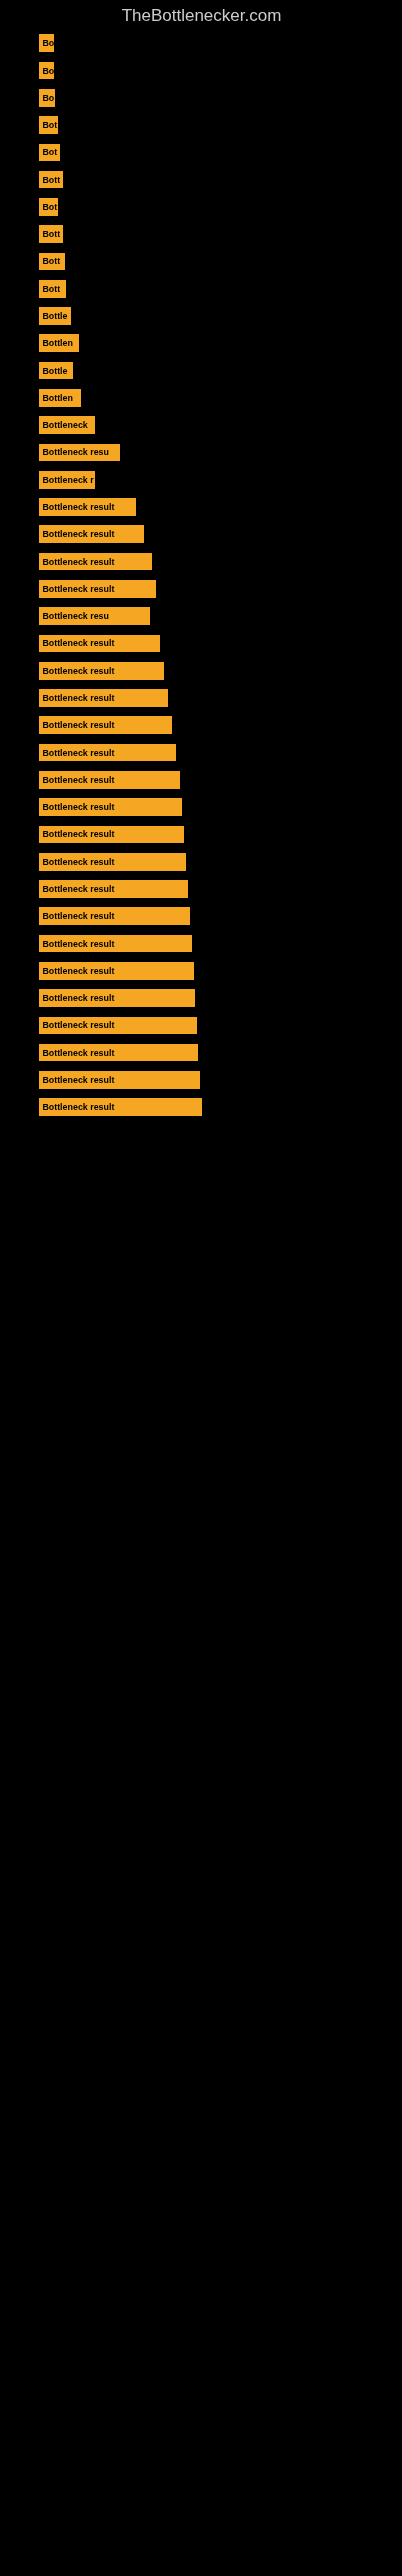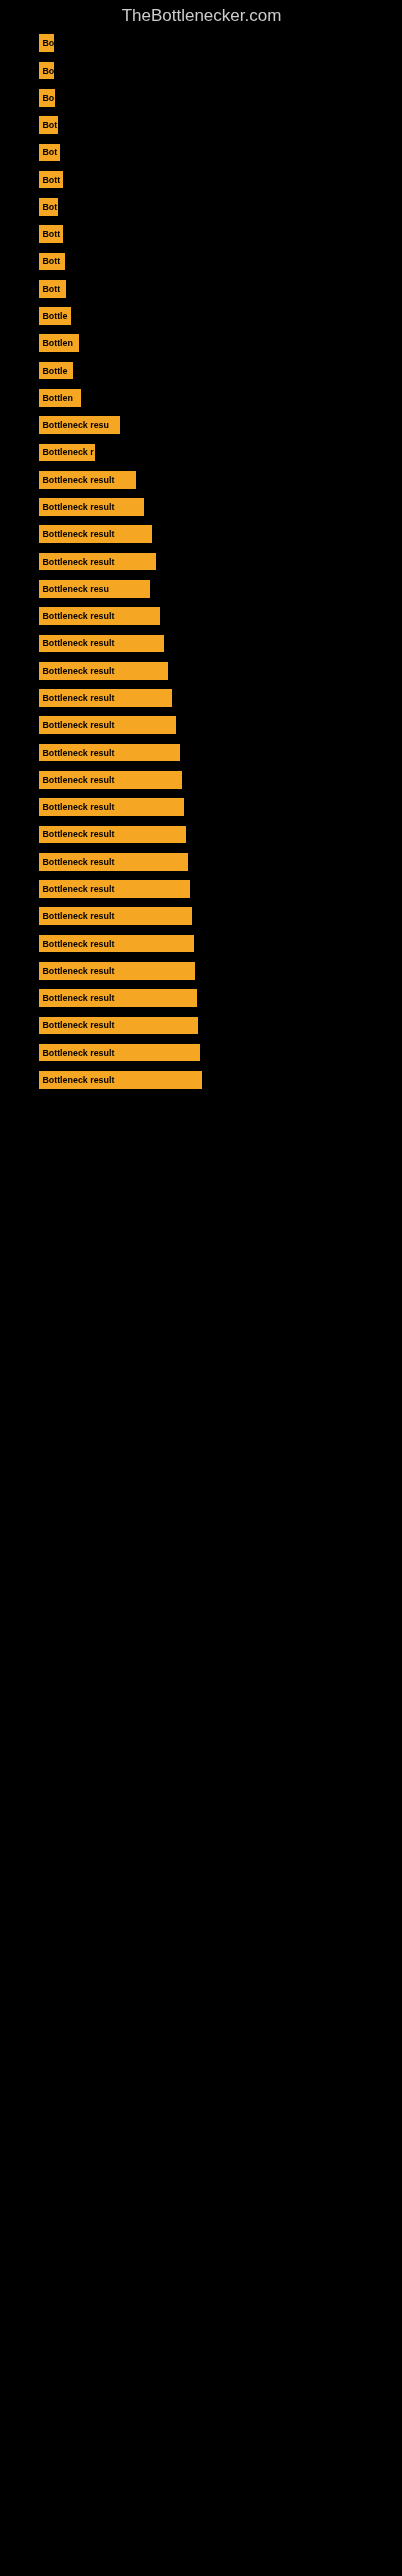--- a/index.html
+++ b/index.html
@@ -112,20 +112,25 @@
       <div class="bar" style="width: 34px;">
         <span class="bar-label">Bottle</span>
       </div>
     </div>
     <div class="bar-container">
       <div class="bar" style="width: 42px;">
         <span class="bar-label">Bottlen</span>
       </div>
     </div>
     <div class="bar-container">
+      <div class="bar" style="width: 56px;">
+        <span class="bar-label">Bottleneck</span>
+      </div>
+    </div>
+    <div class="bar-container">
       <div class="bar" style="width: 81px;">
         <span class="bar-label">Bottleneck resu</span>
       </div>
     </div>
     <div class="bar-container">
       <div class="bar" style="width: 56px;">
         <span class="bar-label">Bottleneck r</span>
       </div>
     </div>
     <div class="bar-container">

